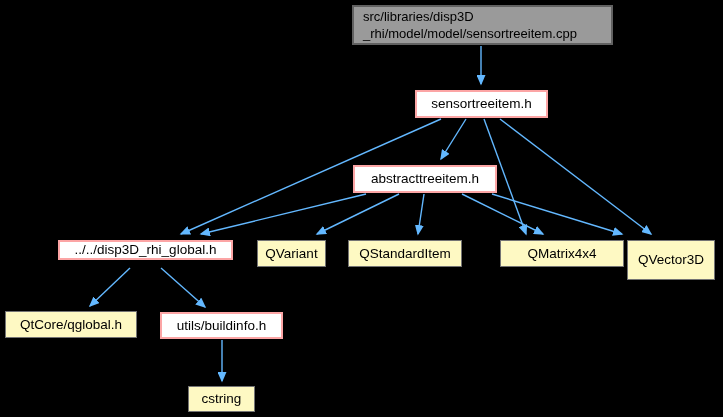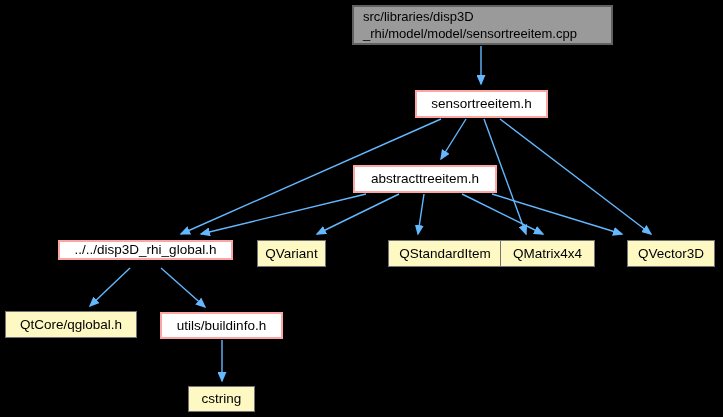--- a/index.html
+++ b/index.html
@@ -68,25 +68,25 @@
 _rhi/model/model/sensortreeitem.cpp</div>
 
   <div class="node internal" style="left:415px;top:90px;width:133px;height:28px;">sensortreeitem.h</div>
 
   <div class="node internal" style="left:353px;top:165px;width:144px;height:28px;">abstracttreeitem.h</div>
 
   <div class="node internal" style="left:58px;top:240px;width:175px;height:20px;">../../disp3D_rhi_global.h</div>
 
   <div class="node external" style="left:257px;top:240px;width:69px;height:27px;">QVariant</div>
 
-  <div class="node external" style="left:348px;top:240px;width:114px;height:27px;margin-left:40px;">QStandardItem</div>
+  <div class="node external" style="left:348px;top:240px;width:114px;height:27px;">QStandardItem</div>
 
-  <div class="node external" style="left:500px;top:240px;width:95px;height:27px;">QMatrix4x4</div>
+  <div class="node external" style="left:500px;top:240px;width:124px;height:27px;">QMatrix4x4</div>
 
-  <div class="node external" style="left:627px;top:240px;width:88px;height:27px;">QVector3D</div>
+  <div class="node external" style="left:627px;top:240px;width:88px;height:40px;">QVector3D</div>
 
   <div class="node external" style="left:5px;top:311px;width:132px;height:27px;">QtCore/qglobal.h</div>
 
   <div class="node internal" style="left:160px;top:312px;width:123px;height:27px;">utils/buildinfo.h</div>
 
   <div class="node external" style="left:188px;top:386px;width:67px;height:26px;">cstring</div>
 
 </div>
 
 </body></html>

